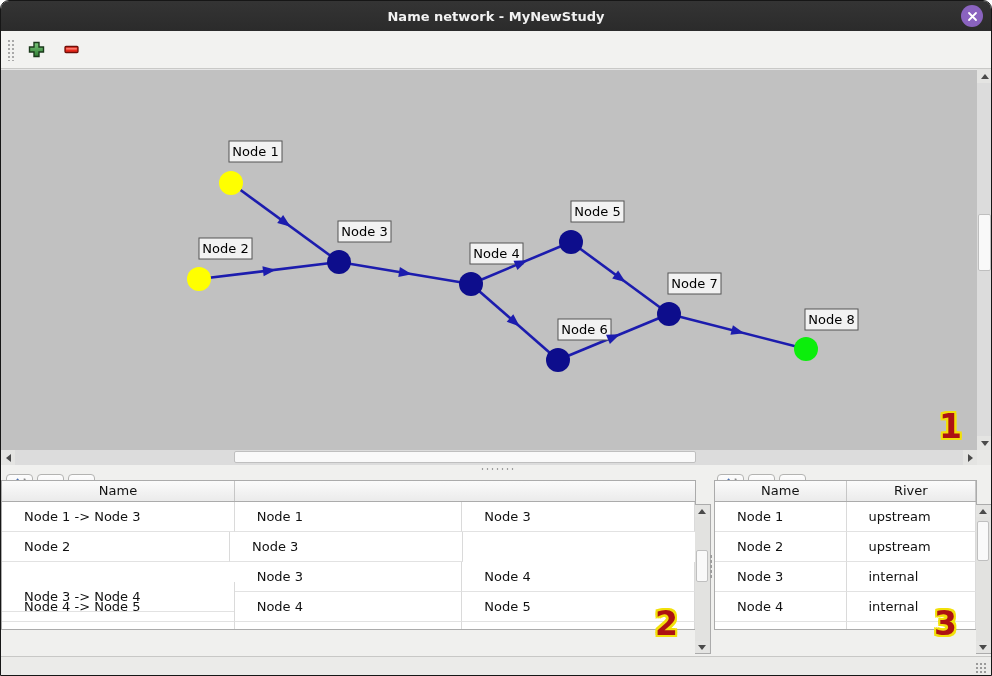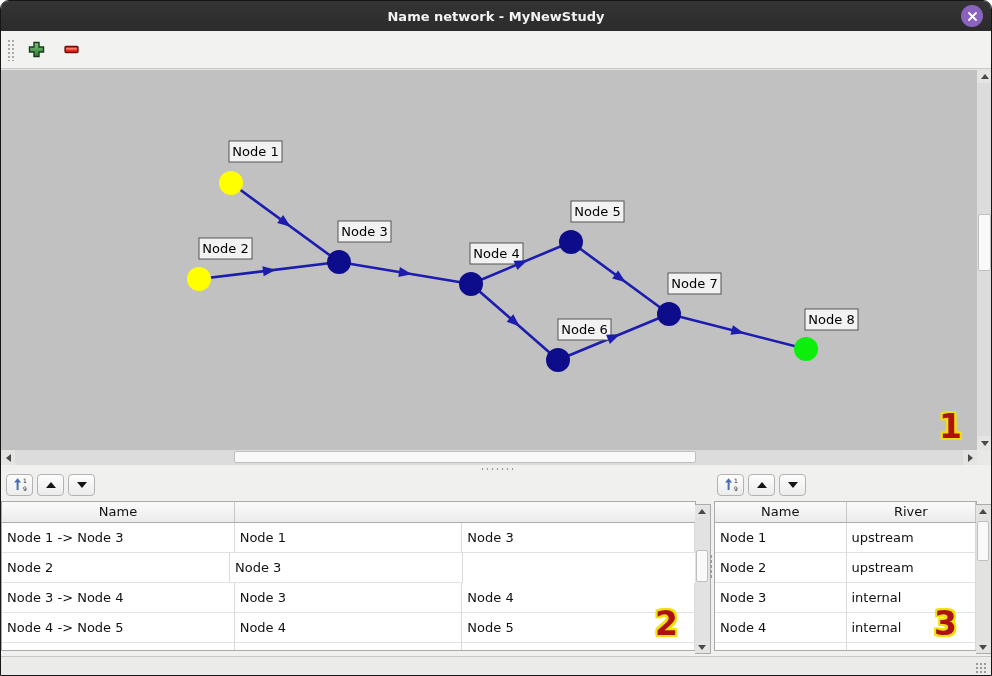--- a/index.html
+++ b/index.html
@@ -58,26 +58,26 @@
                  background-size:4px 5px; }
 
   
   .panel-toolbar-btn { position:absolute; width:27px; height:22px; top:473px;
                        border:1px solid #b3b3b1; border-radius:4px;
                        background:linear-gradient(#fdfdfd,#ececec);
                        display:flex; align-items:center; justify-content:center; }
   .pt-tri-up   { width:0;height:0;border-left:5px solid transparent;border-right:5px solid transparent;border-bottom:6px solid #141414; }
   .pt-tri-down { width:0;height:0;border-left:5px solid transparent;border-right:5px solid transparent;border-top:6px solid #141414; }
 
-  .dtable { position:absolute; top:500px; background:#ffffff; border:1px solid #ababab; overflow:hidden; }
+  .dtable { position:absolute; top:479px; background:#ffffff; border:1px solid #ababab; overflow:hidden; }
   .t-head { display:flex; height:21px; background:linear-gradient(#fbfbfb,#ebebeb); border-bottom:1px solid #ababab; }
   .t-hcell { height:20px; line-height:20px; text-align:center; font-size:13px; color:#111;
              border-right:1px solid #c6c6c6; overflow:hidden; }
   .t-row { display:flex; height:30px; }
-  .t-cell { height:100%; line-height:29px; font-size:13px; color:#111; padding-left:5px;
+  .t-cell { height:100%; line-height:29px; font-size:13px; color:#111; padding-left:22px;
             border-right:1px solid #dadada; border-bottom:1px solid #e2e2e2; overflow:hidden; white-space:nowrap; }
   .t-partial { height:9px; }
   .t-partial .t-cell { border-bottom:none; }
 
   .table-vscroll { position:absolute; top:503px; width:16px; height:150px; background:#e2e2e0; border:1px solid #ababab; border-left:none; }
   .table-vscroll .sb-btn { width:14px; height:12px; left:0; }
 
   
   .statusbar { position:absolute; left:0; top:655px; width:992px; height:21px;
                background:#ebebe9; border-top:1px solid #c8c8c6; }
@@ -252,21 +252,21 @@
       <div class="t-row">
         <div class="t-cell" style="width: 233px;">Node 1 -&gt; Node 3</div>
         <div class="t-cell" style="width: 228px;">Node 1</div>
         <div class="t-cell" style="width: 233px;">Node 3</div>
       </div>
       <div class="t-row">
         <div class="t-cell" style="width: 228px;">Node 2</div>
         <div class="t-cell" style="width: 233px;">Node 3</div>
       </div>
       <div class="t-row">
-        <div class="t-cell" style="width: 233px;">Node 3 -&gt; Node 4</div>
+        <div class="t-cell" style="width: 233px; margin-top: 20px;">Node 3 -&gt; Node 4</div>
         <div class="t-cell" style="width: 228px;">Node 3</div>
         <div class="t-cell" style="width: 233px;">Node 4</div>
       </div>
       <div class="t-row">
         <div class="t-cell" style="width: 233px;">Node 4 -&gt; Node 5</div>
         <div class="t-cell" style="width: 228px;">Node 4</div>
         <div class="t-cell" style="width: 233px;">Node 5</div>
       </div>
       <div class="t-row t-partial">
         <div class="t-cell" style="width: 233px;"></div>

